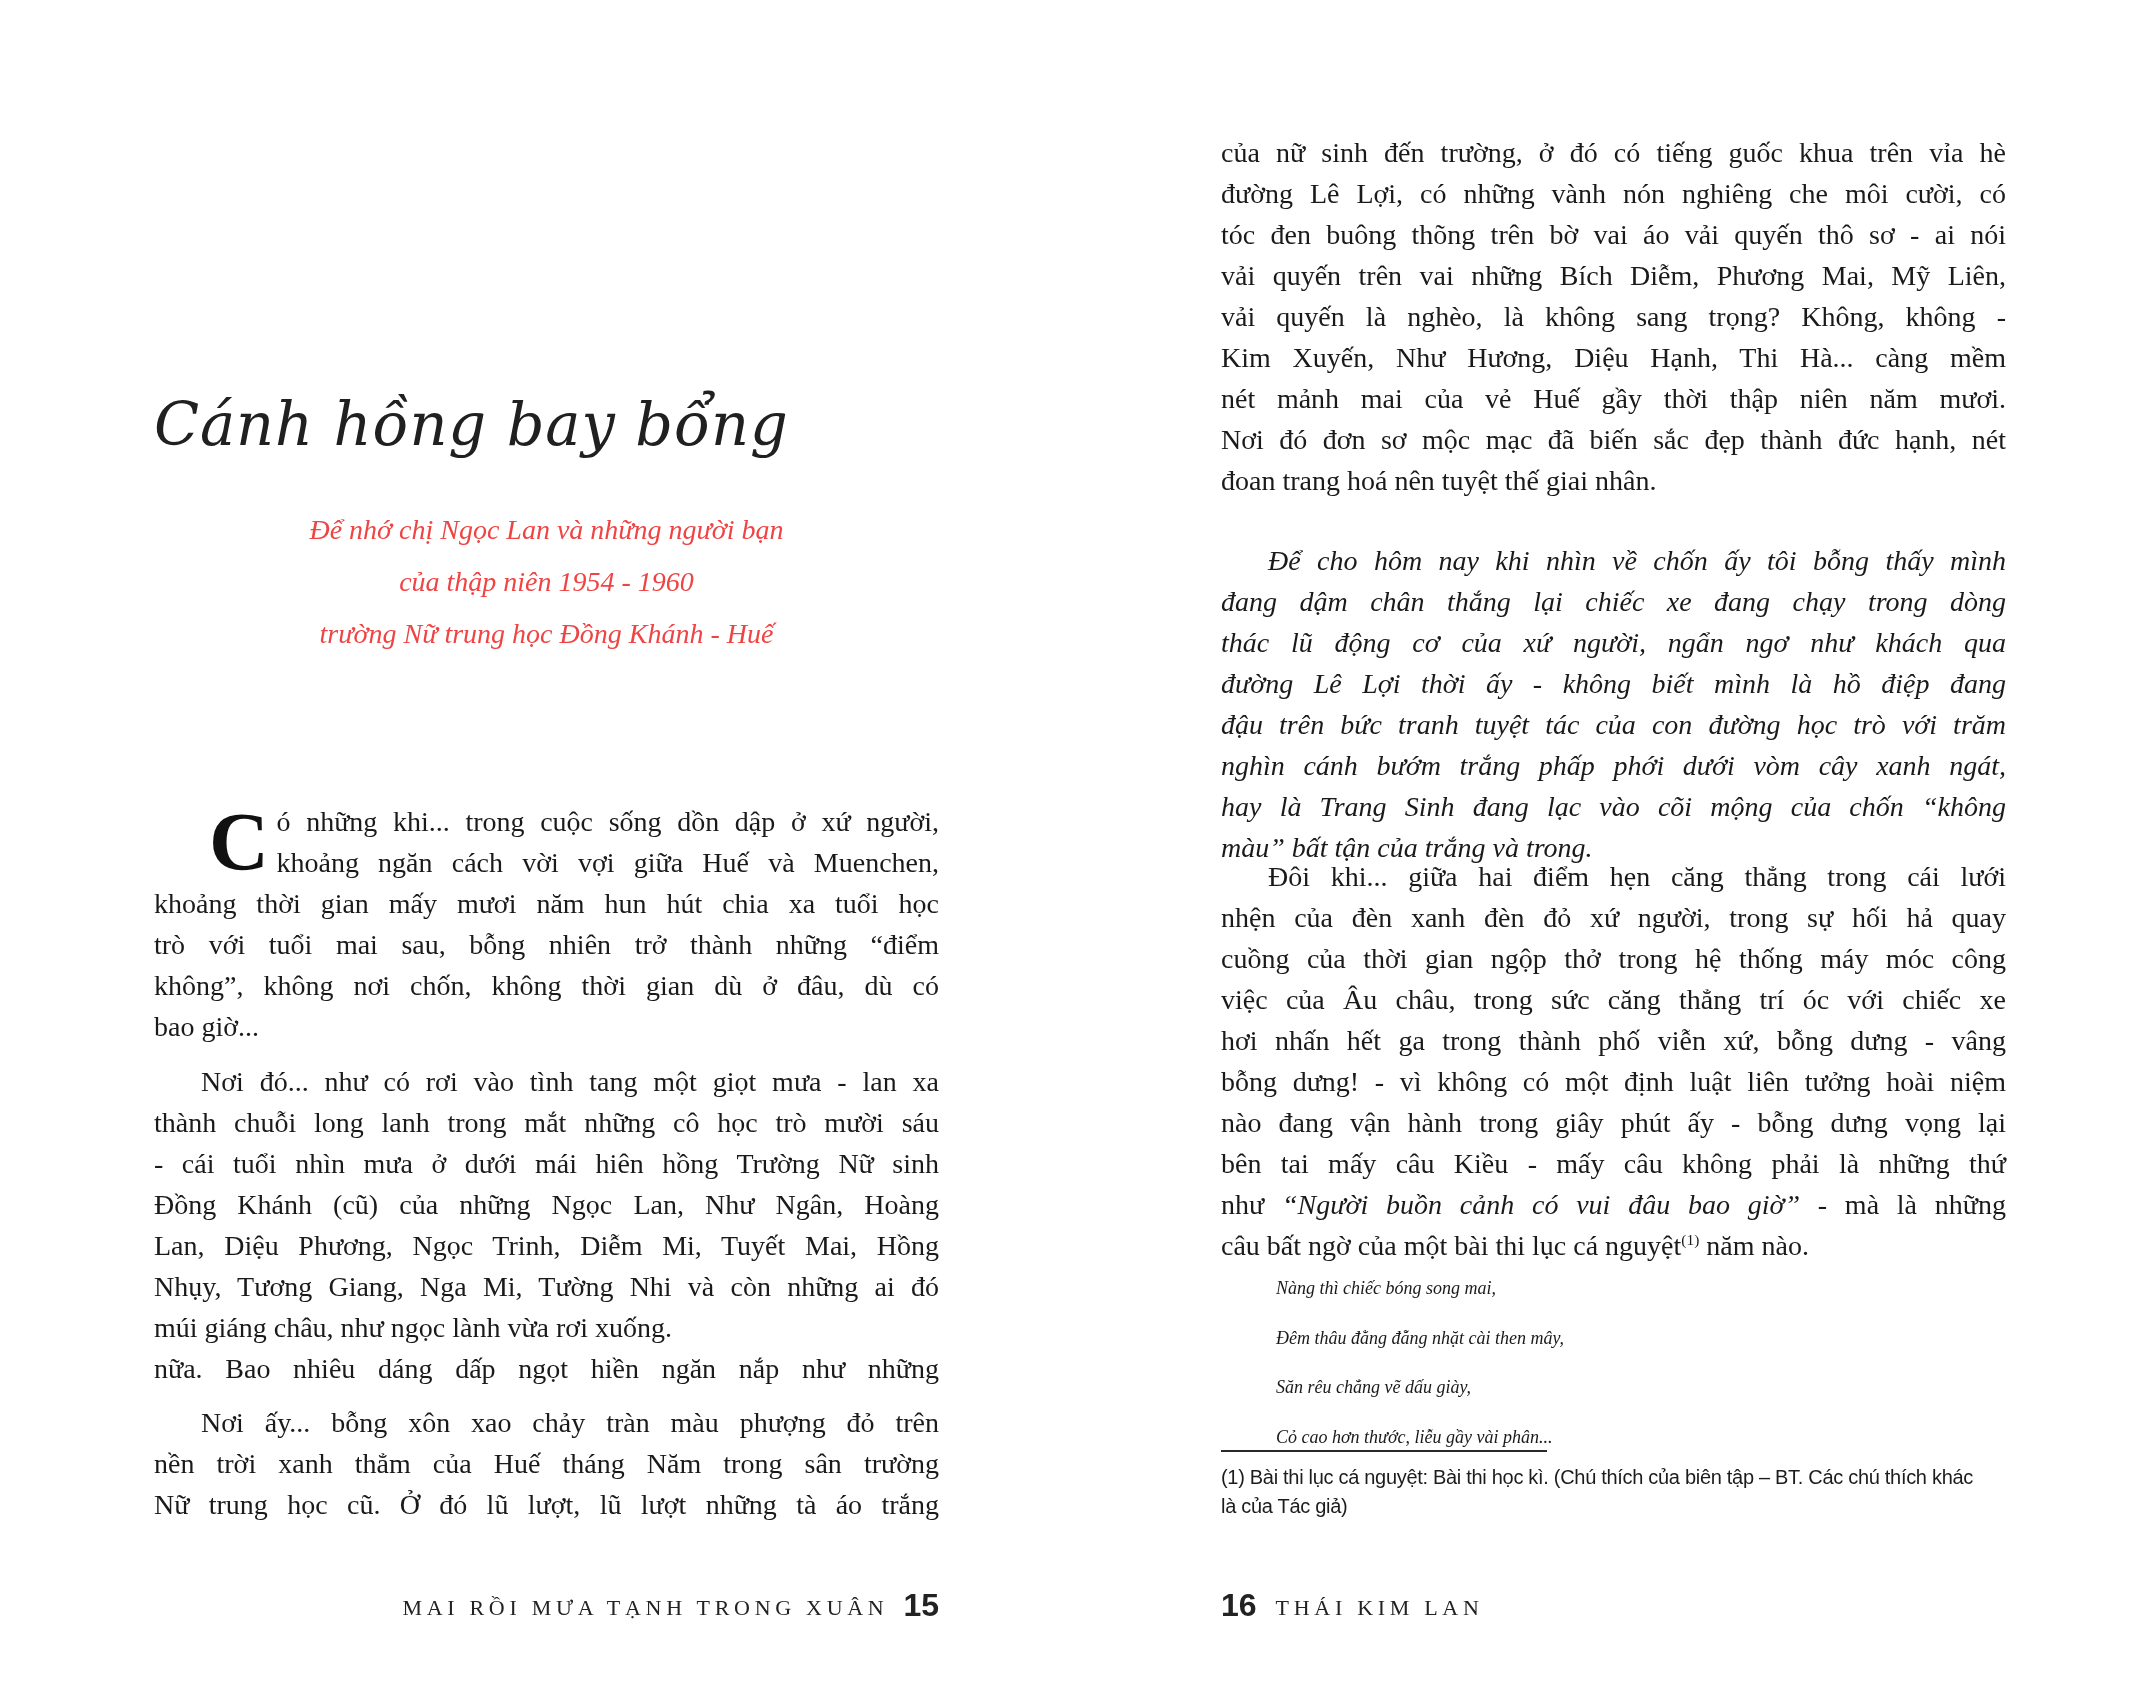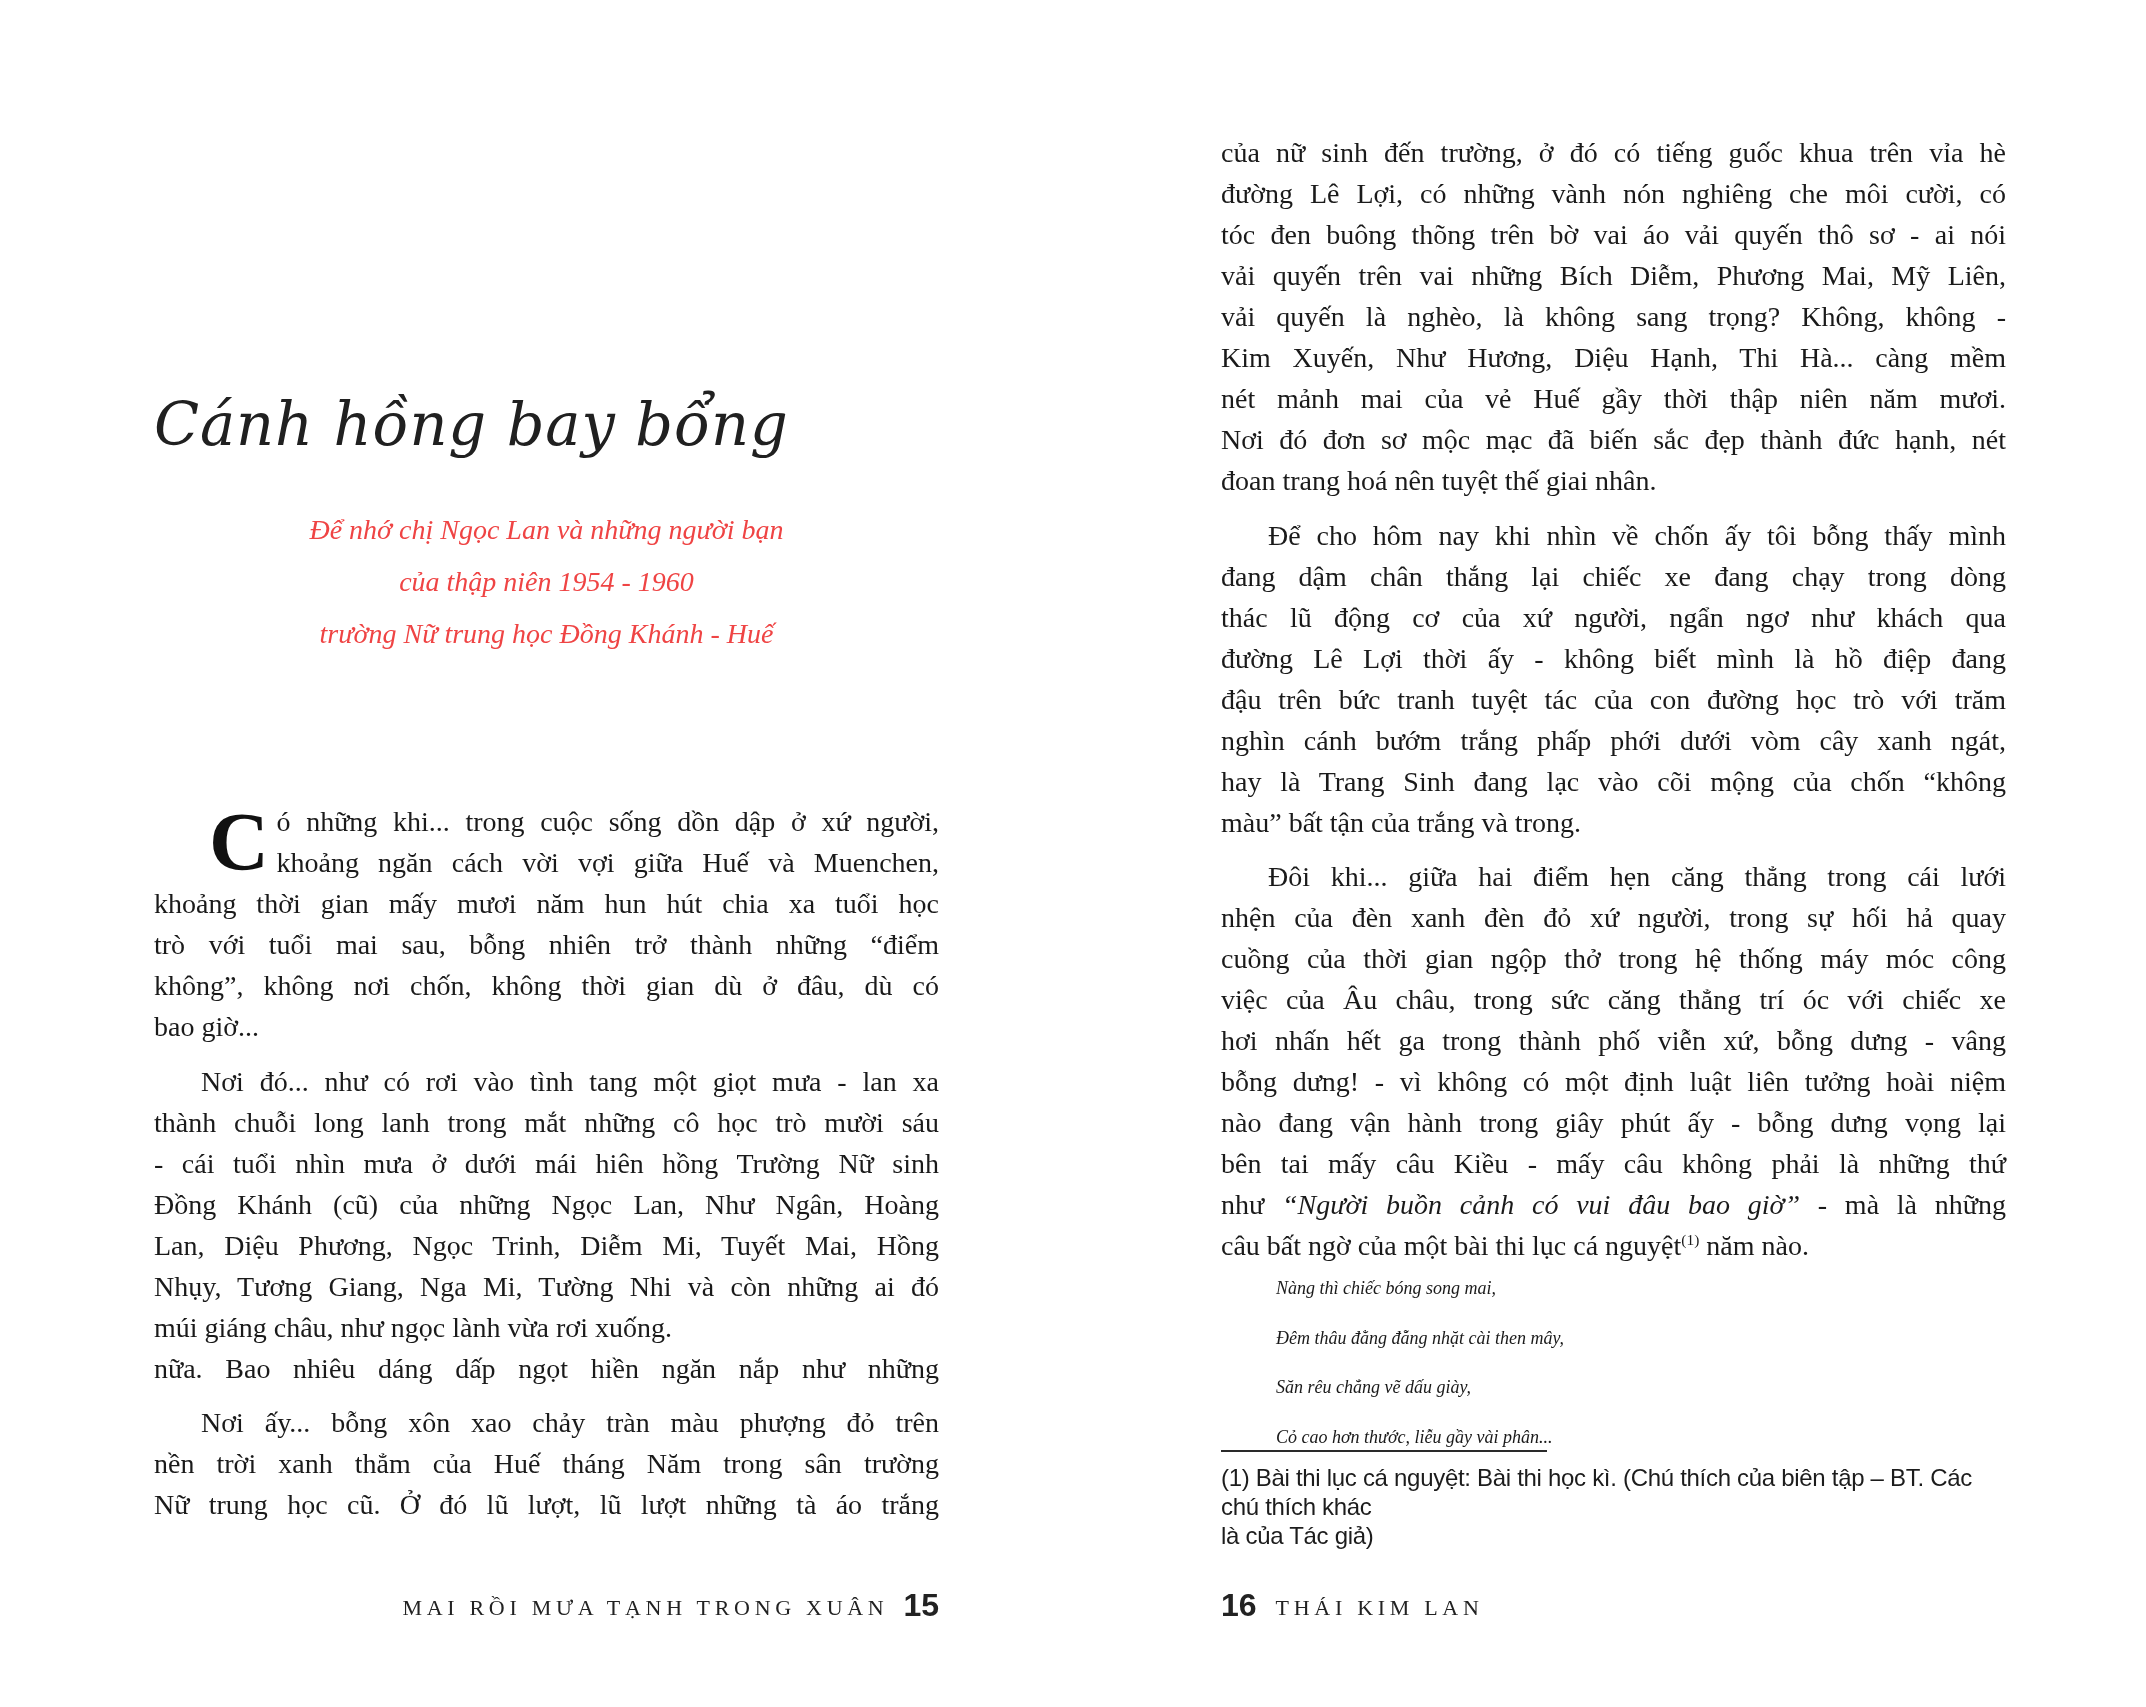--- a/index.html
+++ b/index.html
@@ -54,21 +54,21 @@
     font-style:italic; font-size:18px;
     height:41px; line-height:41px; margin-left:55px;
     margin-bottom:8.5px; text-align:left;
   }
   .quote-italic { font-style:italic; }
   sup.fnref { font-size:0.55em; line-height:0; vertical-align:super; }
   .rp-footnote { left:1221px; top:1450px; width:795px; }
   .fn-rule { width:326px; height:0; border-top:2.8px solid #2a2a2a; margin-bottom:11.4px; }
   .fn-line {
     font-family:"Liberation Sans", sans-serif;
-    font-size:24px; line-height:29px; letter-spacing:-0.3px; color:#1c1c1c;
+    font-size:20px; line-height:29px; letter-spacing:-0.3px; color:#1c1c1c;
   }
 </style>
 </head>
 <body>
 
 <div class="screen">
 
   <div>
 
     <div class="abs lp-title">Cánh hồng bay bổng</div>
@@ -118,21 +118,21 @@
       <div class="bline">đường Lê Lợi, có những vành nón nghiêng che môi cười, có</div>
       <div class="bline">tóc đen buông thõng trên bờ vai áo vải quyến thô sơ - ai nói</div>
       <div class="bline">vải quyến trên vai những Bích Diễm, Phương Mai, Mỹ Liên,</div>
       <div class="bline">vải quyến là nghèo, là không sang trọng? Không, không -</div>
       <div class="bline">Kim Xuyến, Như Hương, Diệu Hạnh, Thi Hà... càng mềm</div>
       <div class="bline">nét mảnh mai của vẻ Huế gầy thời thập niên năm mươi.</div>
       <div class="bline">Nơi đó đơn sơ mộc mạc đã biến sắc đẹp thành đức hạnh, nét</div>
       <div class="bline last">đoan trang hoá nên tuyệt thế giai nhân.</div>
     </div>
 
-    <div class="abs body-block rp-col" style="top:515px;">
+    <div class="abs body-block rp-col" style="top:540px;font-style:italic;">
       <div class="bline indent">Để cho hôm nay khi nhìn về chốn ấy tôi bỗng thấy mình</div>
       <div class="bline">đang dậm chân thắng lại chiếc xe đang chạy trong dòng</div>
       <div class="bline">thác lũ động cơ của xứ người, ngẩn ngơ như khách qua</div>
       <div class="bline">đường Lê Lợi thời ấy - không biết mình là hồ điệp đang</div>
       <div class="bline">đậu trên bức tranh tuyệt tác của con đường học trò với trăm</div>
       <div class="bline">nghìn cánh bướm trắng phấp phới dưới vòm cây xanh ngát,</div>
       <div class="bline">hay là Trang Sinh đang lạc vào cõi mộng của chốn “không</div>
       <div class="bline last">màu” bất tận của trắng và trong.</div>
     </div>
 

